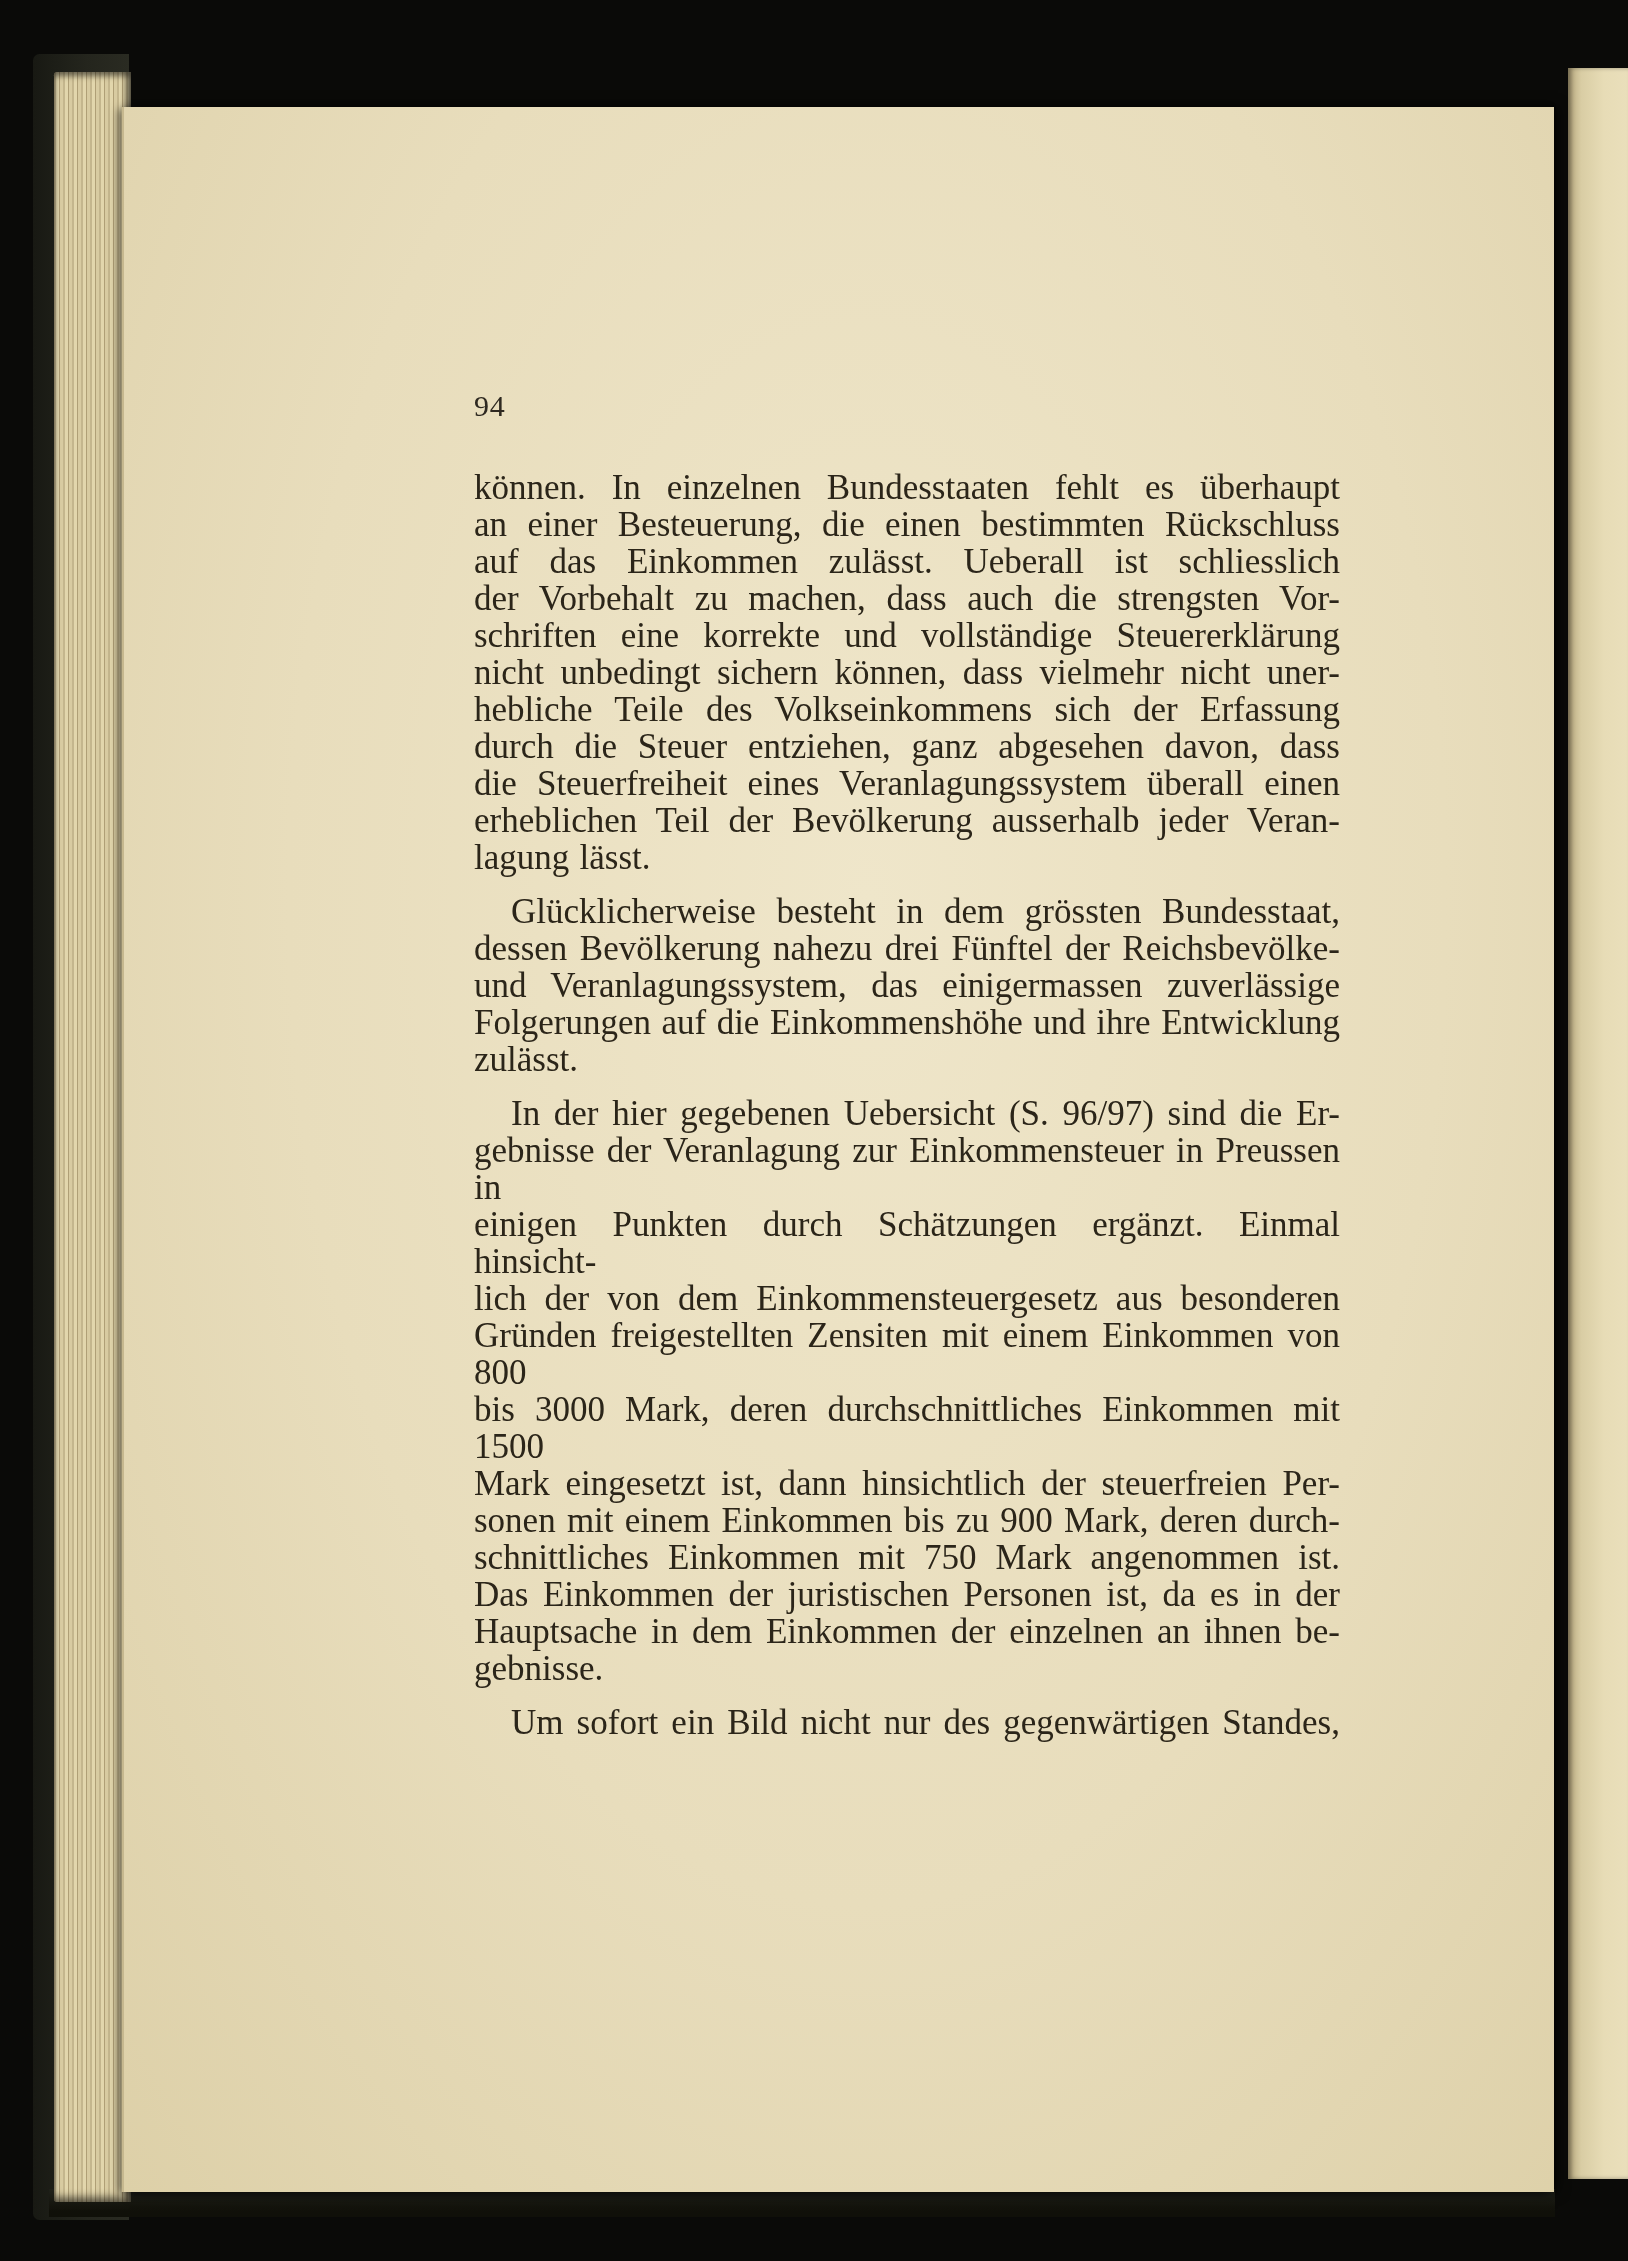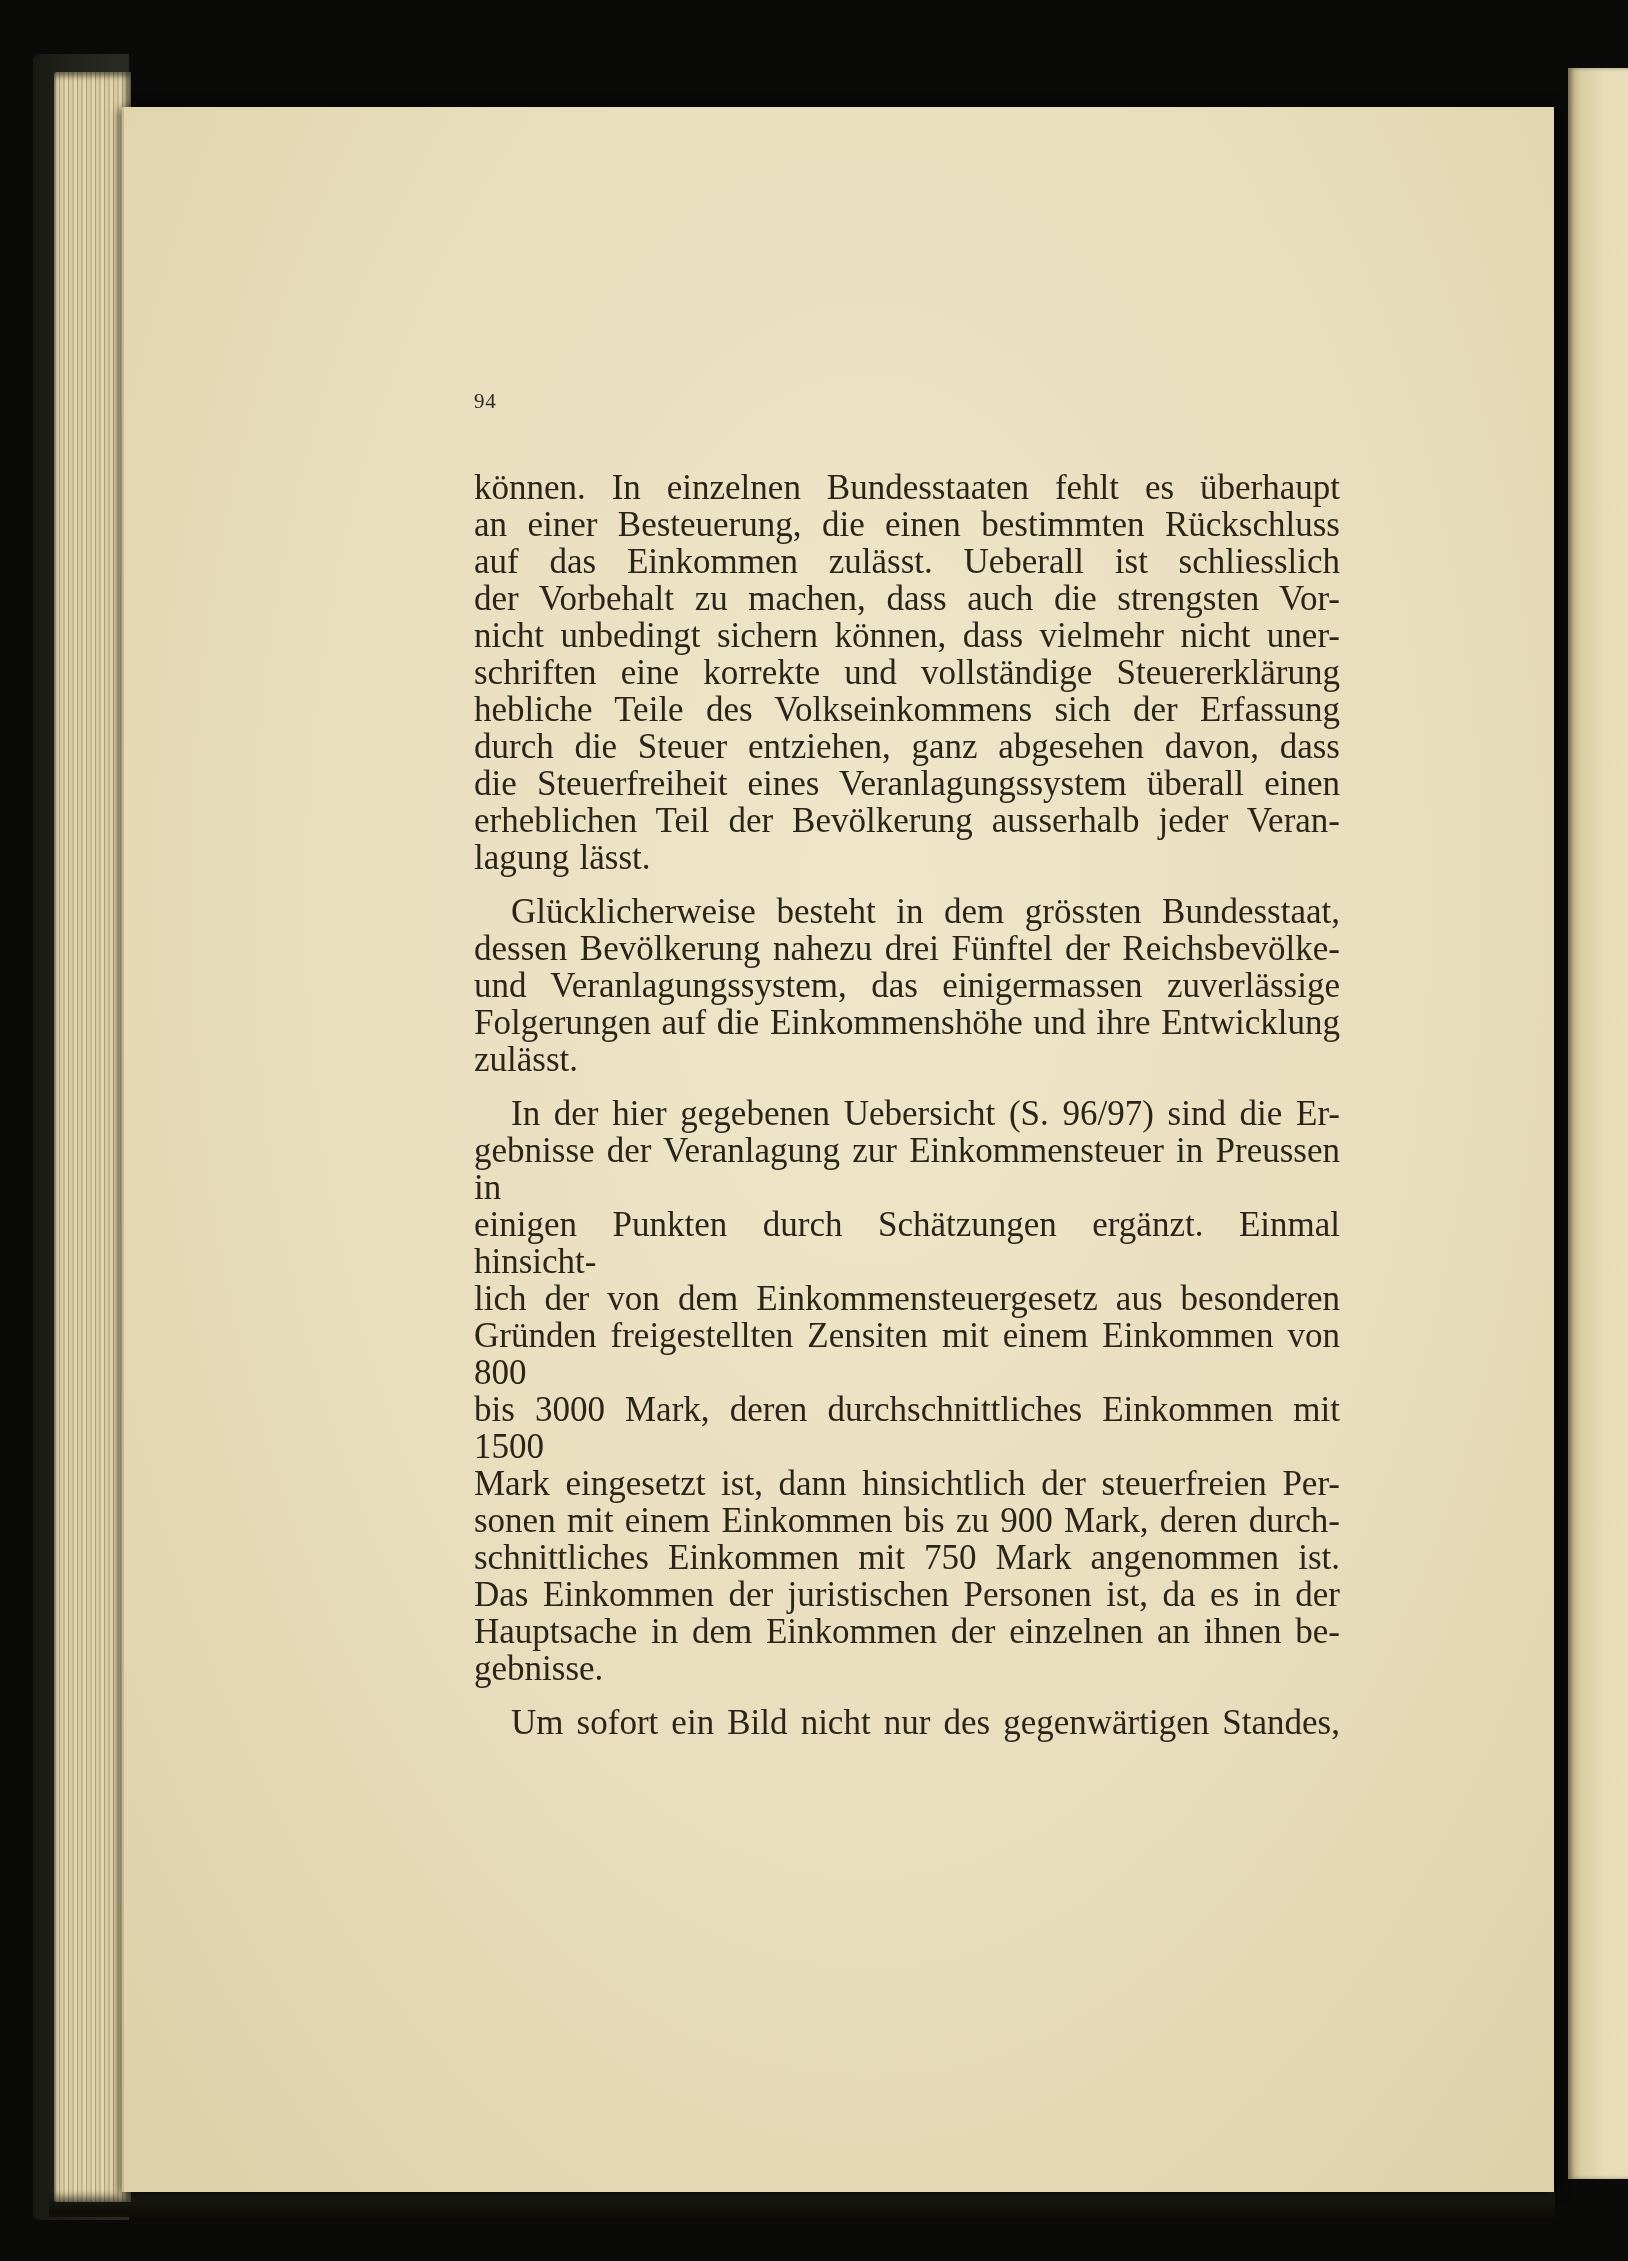--- a/index.html
+++ b/index.html
@@ -71,21 +71,21 @@
     top: 68px;
     width: 60px;
     height: 2111px;
     background: linear-gradient(90deg, #b5a67c 0%, #d9cda4 22%, #e7dcb6 60%, #eadfbb 100%);
     box-shadow: inset 3.3px 0 4.1px rgba(0,0,0,0.35);
   }
   .page-number {
     position: absolute;
     left: 350px;
     top: 282px;
-    font-size: 21px;
+    font-size: 30px;
     letter-spacing: 0.8px;
     color: #2e2921;
   }
   .text-block {
     position: absolute;
     left: 350px;
     top: 362px;
     width: 866px;
     font-size: 35px;
     line-height: 37px;
@@ -122,22 +122,22 @@
   <div class="page">
     <div class="page-number">94</div>
 
     <div class="text-block">
 
     <div class="paragraph">
           <div class="line">können. In einzelnen Bundesstaaten fehlt es überhaupt</div>
           <div class="line">an einer Besteuerung, die einen bestimmten Rückschluss</div>
           <div class="line">auf das Einkommen zulässt. Ueberall ist schliesslich</div>
           <div class="line">der Vorbehalt zu machen, dass auch die strengsten Vor-</div>
+          <div class="line">schriften eine korrekte und vollständige Steuererklärung</div>
           <div class="line">nicht unbedingt sichern können, dass vielmehr nicht uner-</div>
-          <div class="line">schriften eine korrekte und vollständige Steuererklärung</div>
           <div class="line">hebliche Teile des Volkseinkommens sich der Erfassung</div>
           <div class="line">durch die Steuer entziehen, ganz abgesehen davon, dass</div>
           <div class="line">die Steuerfreiheit eines Veranlagungssystem überall einen</div>
           <div class="line">erheblichen Teil der Bevölkerung ausserhalb jeder Veran-</div>
           <div class="line last">lagung lässt.</div>
         </div>
         <div class="paragraph indent">
           <div class="line">Glücklicherweise besteht in dem grössten Bundesstaat,</div>
           <div class="line">dessen Bevölkerung nahezu drei Fünftel der Reichsbevölke-</div>
           <div class="line">und Veranlagungssystem, das einigermassen zuverlässige</div>

